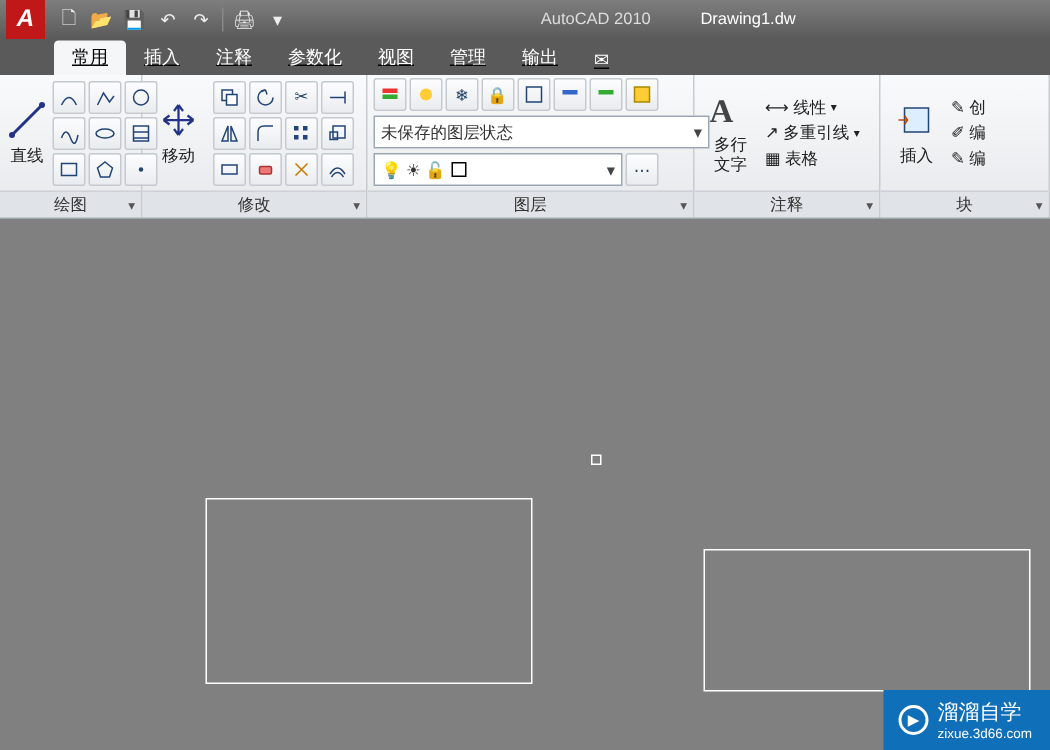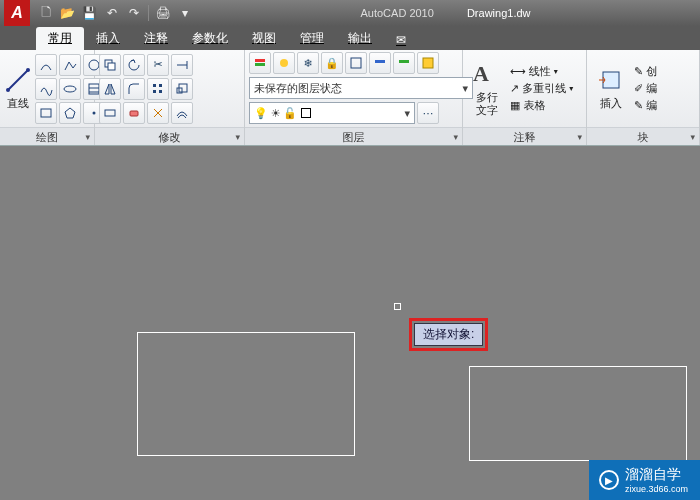--- a/index.html
+++ b/index.html
@@ -138,20 +138,26 @@
               <circle cx="7" cy="7" r="1.5" fill="#247"></circle>
             </svg>
           </div>
       </div>
     </div>
     <div class="panel-label">绘图</div>
   </div>
 
   <div class="panel" style="width:150px">
     <div class="panel-body">
+      <div class="bigbtn">
+        <svg>
+            <path d="M14 4 L14 24 M4 14 L24 14 M14 4 L11 8 M14 4 L17 8 M14 24 L11 20 M14 24 L17 20 M4 14 L8 11 M4 14 L8 17 M24 14 L20 11 M24 14 L20 17" stroke="#238" stroke-width="1.5" fill="none"></path>
+          </svg>
+        <span>移动</span>
+      </div>
       <div class="smallgrid" style="grid-template-columns:repeat(4,22px)">
         <div class="smallbtn">
             <svg>
               <rect x="2" y="2" width="7" height="7" stroke="#247" fill="none"></rect>
               <rect x="5" y="5" width="7" height="7" stroke="#247" fill="#fff"></rect>
             </svg>
           </div>
         <div class="smallbtn">
             <svg>
               <path d="M12 7 A5 5 0 1 1 7 2" stroke="#247" fill="none"></path>
@@ -319,25 +325,20 @@
       </div>
     </div>
     <div class="panel-label">块</div>
   </div>
 </div>
 
 <div class="canvas">
   <div class="rect" style="left:137px;top:186px;width:218px;height:124px"></div>
   <div class="rect" style="left:469px;top:220px;width:218px;height:95px"></div>
   <div class="pick-box" style="left:394px;top:157px"></div>
-  <div class="tooltip-wrap" style="left:409px;top:172px">
-    <div class="tooltip">
-      <span>选择对象:</span>
-    </div>
-  </div>
   <div class="watermark">
     <span class="play">▶</span>
     <span>
       <span>溜溜自学</span>
       <span class="sub">zixue.3d66.com</span>
     </span>
   </div>
 </div>
 
 </body></html>

